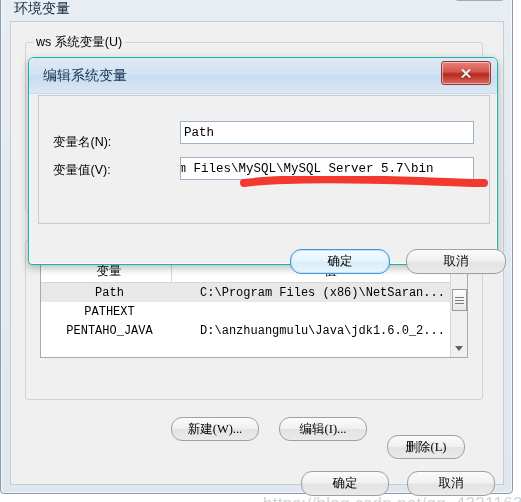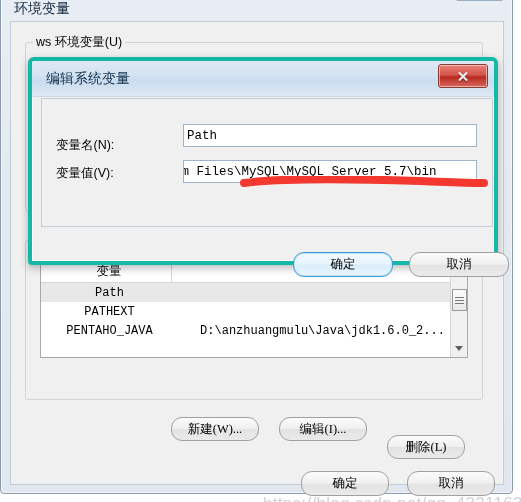--- a/index.html
+++ b/index.html
@@ -246,21 +246,21 @@
   #btn-main-cancel { position: absolute; left: 396px; top: 449px; width: 88px; height: 25px; }
 
   
   #edit-modal {
     position: absolute;
     left: 28px;
     top: 57px;
     width: 470px;
     height: 208px;
     background: #f0f0f0;
-    border: 4px solid #14b8a6;
+    border: 1px solid #14b8a6;
     border-radius: 6px 6px 4px 4px;
     box-sizing: border-box;
     box-shadow: 0 3px 9px rgba(0,0,0,0.28), 0 0 0 1px rgba(255,255,255,0.7) inset;
   }
   #edit-titlebar {
     position: absolute;
     left: 0; top: 0;
     width: 100%;
     height: 36px;
     background: linear-gradient(to bottom, #dfe9f4 0%, #d2e2f2 45%, #c9dcef 55%, #dce8f5 100%);
@@ -368,33 +368,34 @@
     <div id="main-titlebar">
       <div id="main-title-text">环境变量</div>
       <div class="win-close-btn">
         
       </div>
     </div>
 
     <div id="main-client">
 
       <div id="user-group"></div>
-      <div id="user-group-label">ws 环境变量(U)</div>
+      <div id="user-group-label">ws 系统变量(U)</div>
 
       <div id="sys-group"></div>
       <div id="sys-group-label">系统变量(S)</div>
 
       <div id="sys-list">
         <div class="list-header">
           <div class="hcell col-name">变量</div>
           <div class="hcell col-val">值</div>
         </div>
 
         <div class="list-row selected">
           <div class="cell col-name">Path</div>
+          <div class="cell col-val">C:\Program Files (x86)\NetSaran...</div>
         </div>
         <div class="list-row">
           <div class="cell col-name">PATHEXT</div>
         </div>
         <div class="list-row">
           <div class="cell col-name">PENTAHO_JAVA</div>
           <div class="cell col-val">D:\anzhuangmulu\Java\jdk1.6.0_2...</div>
         </div>
 
         <div id="sys-scrollbar">

